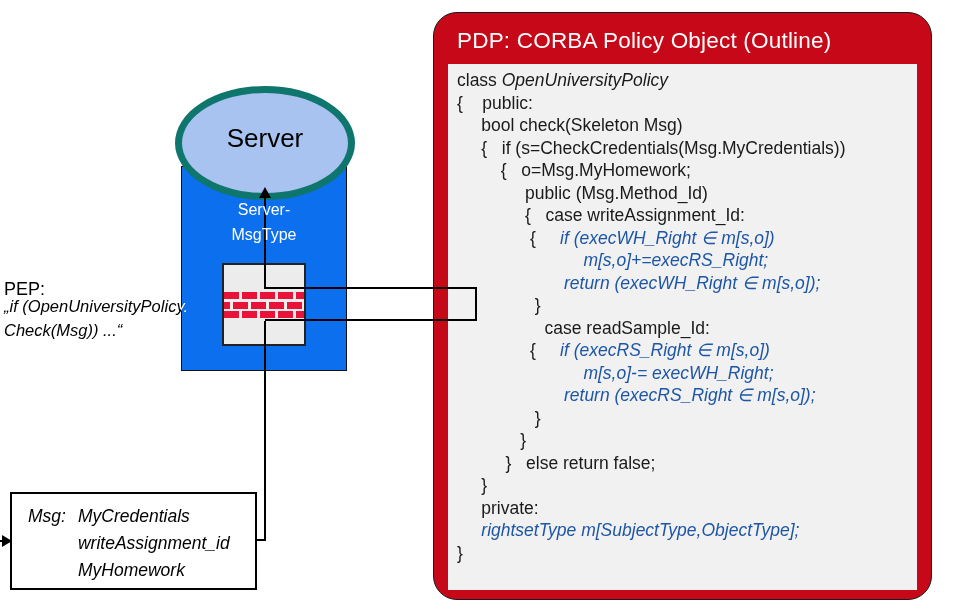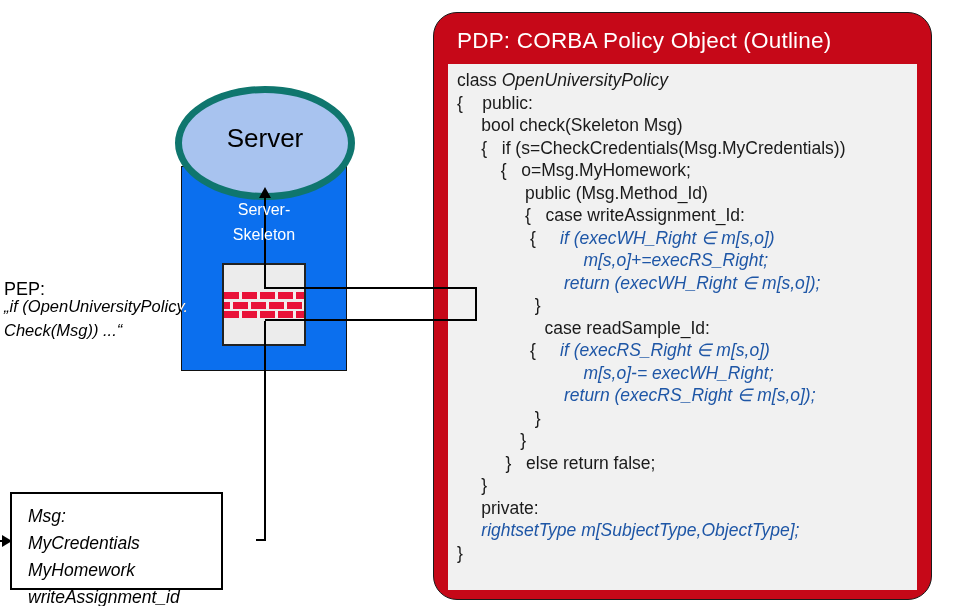--- a/index.html
+++ b/index.html
@@ -90,25 +90,24 @@
 
   
   .pep-label{left:4px;top:273px;font-size:18px;color:#000;z-index:6;margin-top:6px;}
   .pep-line{font-size:16.5px;font-style:italic;color:#000;z-index:6;white-space:nowrap;}
   .pep-l1{left:4px;top:297px;}
   .pep-l1-white{left:4px;top:297px;color:#fff;z-index:7;clip-path:inset(0 0 0 177px);}
   .pep-l2{left:4px;top:321px;}
 
   
   .msg-box{
-    left:10px;top:492px;width:213px;height:98px;
+    left:10px;top:492px;width:247px;height:98px;
     background:#fff;border:2px solid #000;z-index:3;
     padding:9px 0 0 16px;font-style:italic;font-size:17.5px;color:#000;
     display:flex;
-    flex-direction:column;
   }
   .msg-box .msg-label{margin-right:12px;line-height:27px;}
   .msg-box .msg-items div{line-height:27px;}
 </style>
 </head>
 <body>
 
 <div class="abs pdp-box"></div>
 
 <div class="abs pdp-title">
@@ -141,21 +140,21 @@
   </div>
 
 <div class="abs server-rect"></div>
 
 <div class="abs server-ellipse">
   <span class="lbl">Server</span>
 </div>
 
 <div class="abs skeleton-label">
   <div>Server-</div>
-  <div>Skeleton</div>
+  <div>MsgType</div>
 </div>
 
 <div class="abs firewall-box"></div>
 <div class="abs bricks">
   <div class="brick-row"></div>
   <div class="brick-row off"></div>
   <div class="brick-row"></div>
 </div>
 
 <div class="abs channel"></div>
@@ -171,16 +170,16 @@
 
 <div class="abs pep-label">PEP:</div>
 <div class="abs pep-line pep-l1">„if (OpenUniversityPolicy.</div>
 <div class="abs pep-line pep-l1-white">„if (OpenUniversityPolicy.</div>
 <div class="abs pep-line pep-l2">Check(Msg)) ...“</div>
 
 <div class="abs msg-box">
   <div class="msg-label">Msg:</div>
   <div class="msg-items">
     <div>MyCredentials</div>
+    <div>writeAssignment_id</div>
     <div>MyHomework</div>
-    <div>writeAssignment_id</div>
   </div>
 </div>
 
 </body></html>

